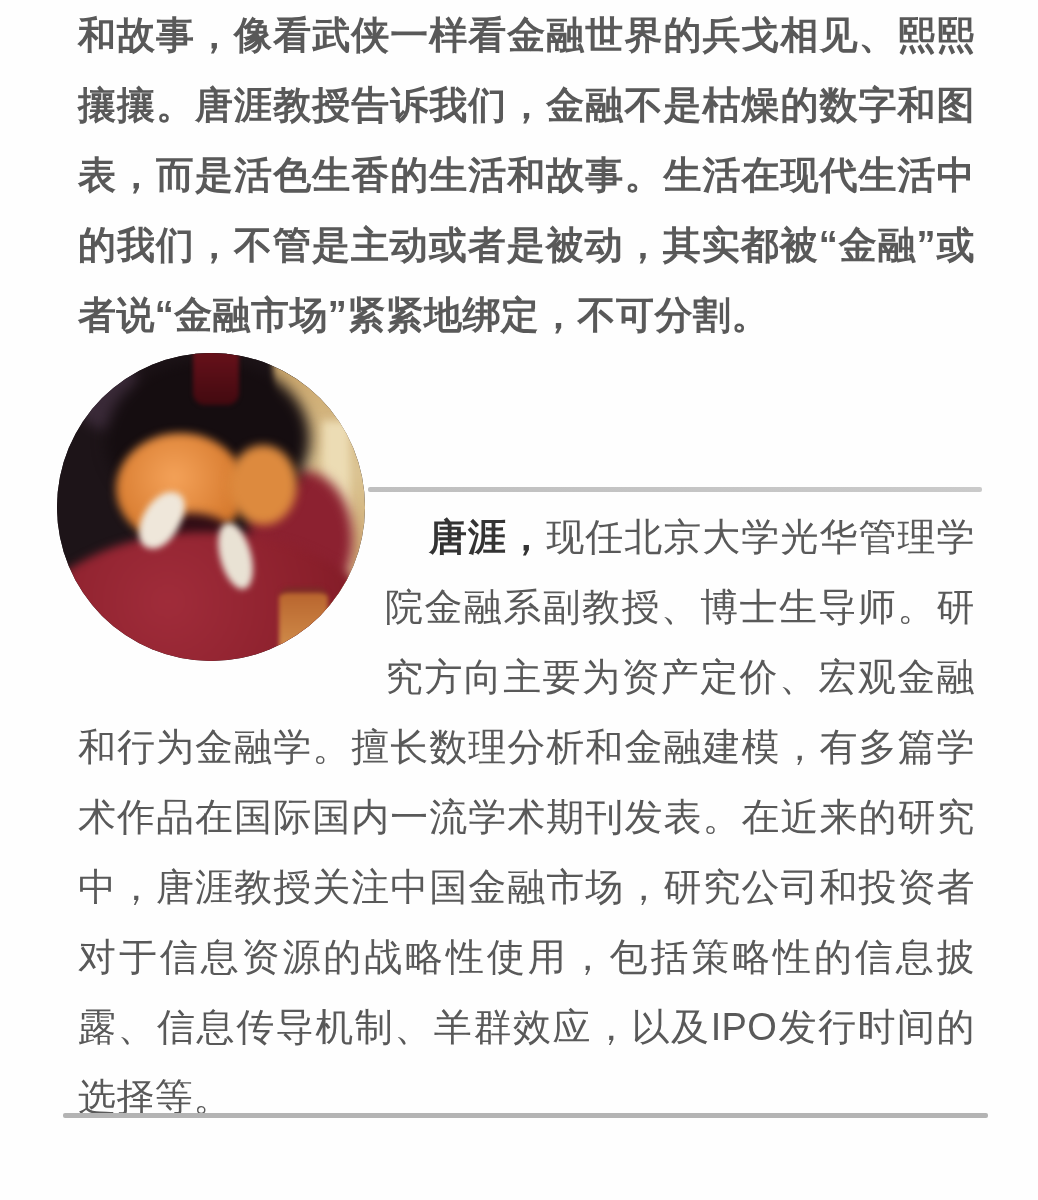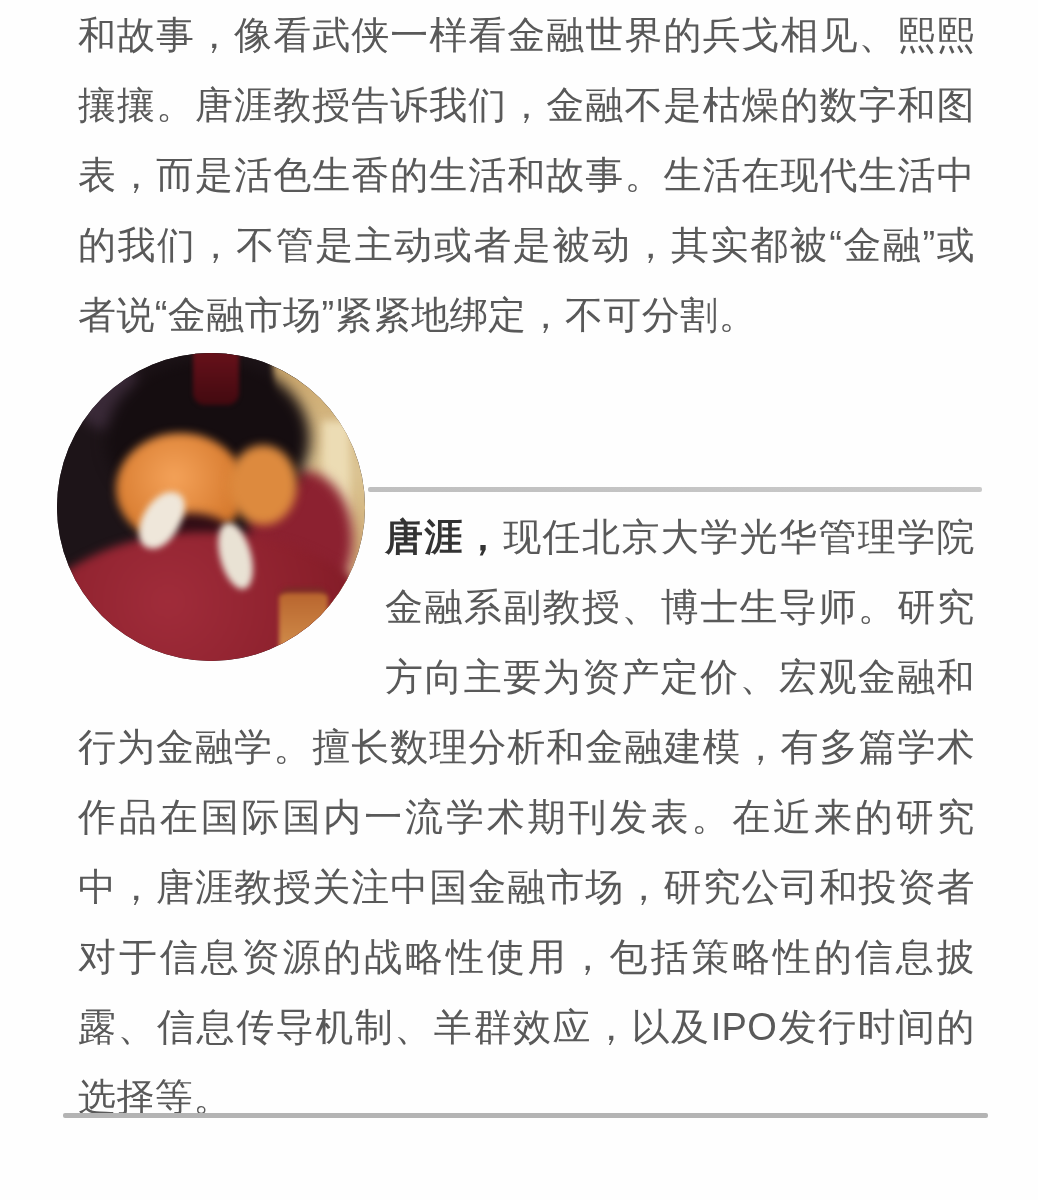--- a/index.html
+++ b/index.html
@@ -22,21 +22,21 @@
     padding:0 63px 0 78px;
   }
   .body-text{
     font-size:38px;
     line-height:70px;
     text-align:justify;
     text-justify:inter-character;
     letter-spacing:0.4px;
     color:var(--text-color);
   }
-  .para-intro{margin-top:0;}
+  .para-intro{margin-top:0;font-weight:bold;}
   .bio-section{
     position:relative;
     margin-top:3px;
   }
   .avatar{
     float:left;
     width:308px;height:308px;
     margin:0 20px 0 -21px;
     border-radius:50%;
     overflow:hidden;
@@ -129,20 +129,21 @@
     position:absolute;
     left:290px;top:134px;
     width:614px;height:5px;
     background:linear-gradient(to right,var(--divider1-color),#cacaca);
     border-radius:2px;
   }
   .bio-text{padding-top:149px;}
   .bio-name{
     font-weight:700;
     color:var(--bold-color);
+    margin-left:44px;
   }
   .bottom-divider{
     position:absolute;
     left:63px;top:1113px;
     width:925px;height:5px;
     background:var(--divider2-color);
     border-radius:2px;
   }
 </style>
 </head>

